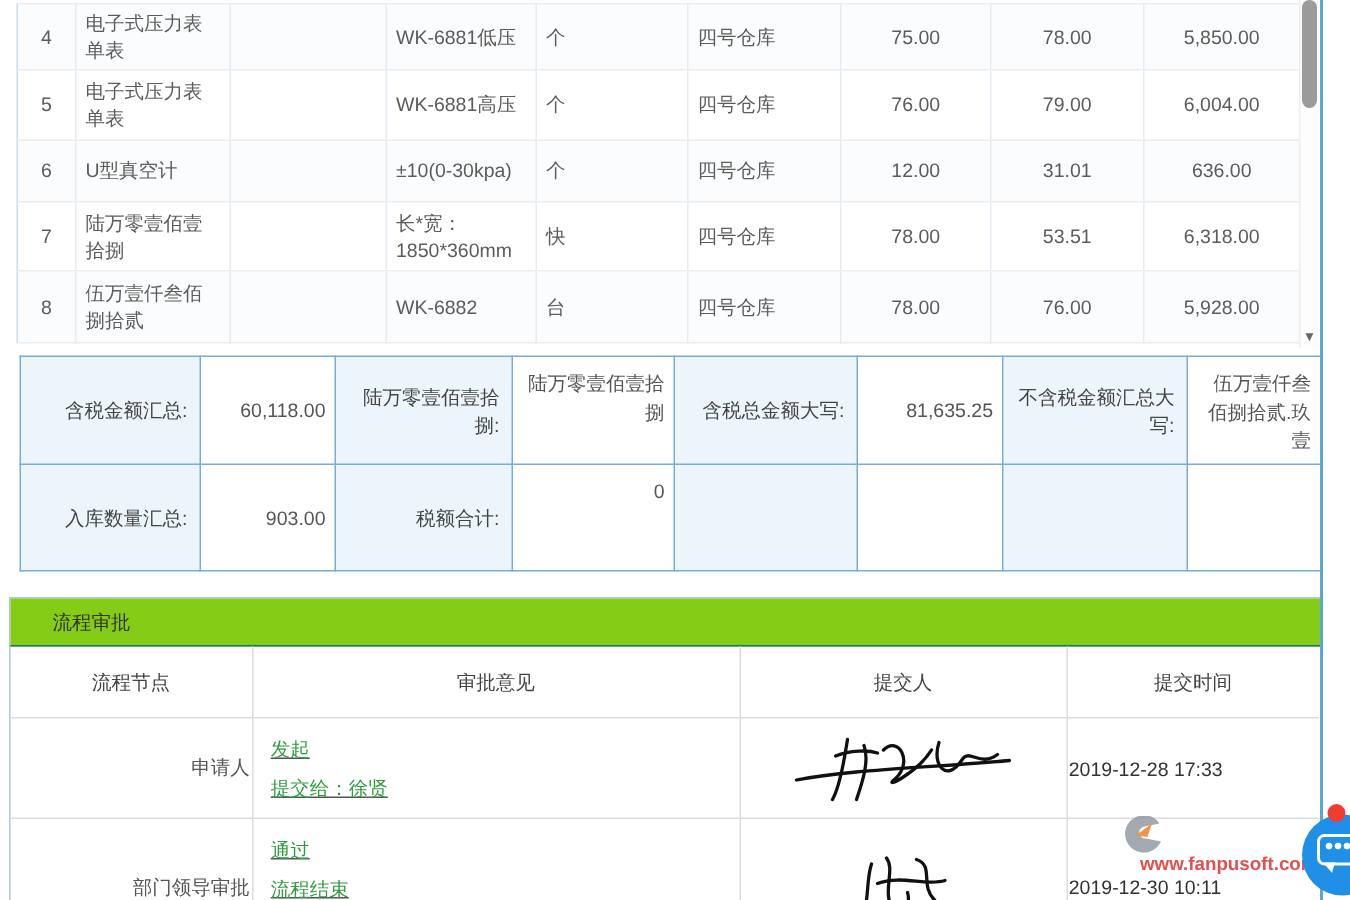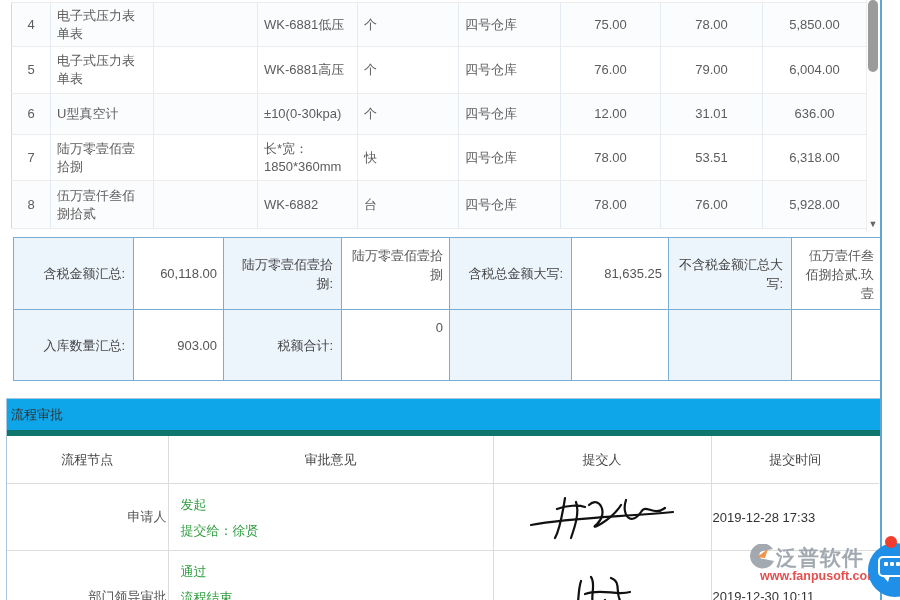--- a/index.html
+++ b/index.html
@@ -24,29 +24,29 @@
   .vscroll .arrow{position:absolute;left:0;bottom:2px;width:12px;height:12px;font-size:9px;color:#666;text-align:center;line-height:12px;}
   
   .summary-wrap{position:absolute;left:13px;top:237px;width:868px;}
   table.summary{border-collapse:collapse;table-layout:fixed;width:867px;}
   table.summary td{border:1px solid #79aed2;overflow:hidden;line-height:19px;}
   td.slabel{background:#edf5fc;text-align:right;vertical-align:middle;padding:4px 8px 4px 4px;color:#444;}
   td.svalue{background:#fff;text-align:right;vertical-align:middle;padding:4px 6px;color:#555;}
   td.svalue.vtop{vertical-align:top;padding-top:8px;}
   
   .approval{position:absolute;left:6px;top:398px;width:874px;height:260px;border:1px solid #a9c7df;background:#fff;}
-  .approval .titlebar{height:31px;line-height:31px;background:#0ea5e9;border-bottom:6px solid #0f766e;color:#333;padding-left:4px;}
+  .approval .titlebar{height:31px;line-height:31px;background:#84cc16;border-bottom:1px solid #0f766e;color:#333;padding-left:28px;}
   table.flow{border-collapse:collapse;table-layout:fixed;width:872px;}
   table.flow td{border:1px solid #dcdcdc;overflow:hidden;}
   table.flow tr td:first-child{border-left:none;}
   table.flow tr td:last-child{border-right:none;}
   table.flow tr:first-child td{border-top:none;}
   .fhead{height:45px;text-align:center;vertical-align:middle;color:#444;background:#fff;}
   .fnode{text-align:right;vertical-align:middle;color:#555;}
-  .fopinion{vertical-align:top;padding:8px 6px 4px 12px;}
+  .fopinion{vertical-align:top;padding:8px 6px 4px 12px;text-decoration:underline;}
   .fopinion div{color:#2f9d3f;line-height:26px;}
   .fsig{text-align:center;vertical-align:middle;}
   .ftime{text-align:left;vertical-align:middle;color:#333;}
   
   .page-right-line{position:absolute;left:880px;top:0;width:2px;height:600px;background:#5aa7d4;}
   
   .watermark{position:absolute;left:748px;top:544px;width:150px;opacity:.9;pointer-events:none;}
   .wm-row{display:flex;align-items:center;}
   .wm-brand{color:#98a0a8;font-size:21px;font-weight:bold;letter-spacing:1px;white-space:nowrap;}
   .wm-url{color:#e23c3c;font-size:12.5px;font-weight:bold;margin-top:-3px;margin-left:12px;white-space:nowrap;}
@@ -237,21 +237,20 @@
 </div>
 
 <div class="page-right-line"></div>
 
 <div class="watermark">
   <div class="wm-row">
     <svg width="28" height="28" viewBox="0 0 28 28">
       <path d="M25,5 A12.5,12.5 0 1 0 26,17 L16,15 A4,4 0 1 1 15,7 Z" fill="#98a0a8"></path>
       <path d="M9,13 L20,5 L17,14 Z" fill="#ef8a3a"></path>
     </svg>
-    <span class="wm-brand">泛普软件</span>
   </div>
   <div class="wm-url">www.fanpusoft.com</div>
 </div>
 
 <div class="chat-btn">
   <div class="chat-bubble">
       <div class="dots"></div>
     </div>
   <div class="chat-tail"></div>
   <div class="chat-badge"></div>

